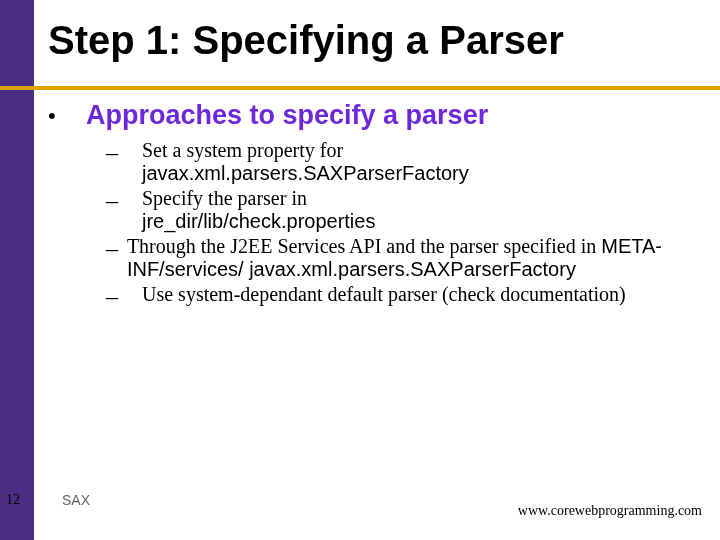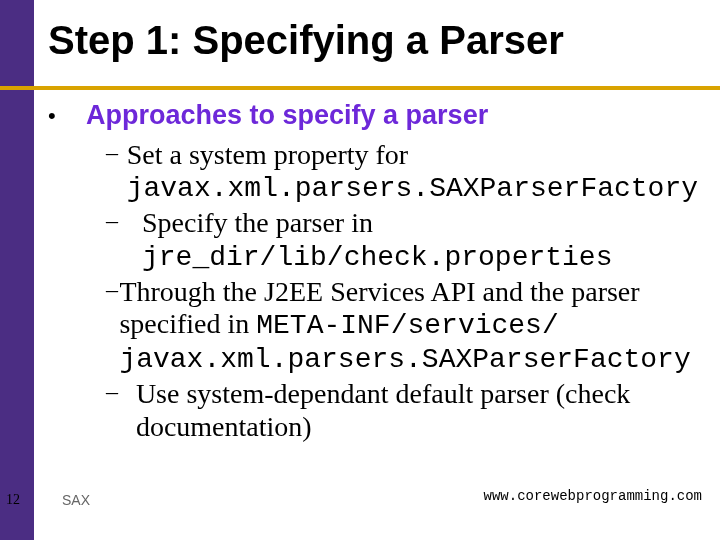--- a/index.html
+++ b/index.html
@@ -6,25 +6,25 @@
   .slide{position:relative;width:720px;height:520px;background:#fff}
   .sidebar{position:absolute;left:0;top:0;width:34px;height:540px;background:#4b2d83}
   .gold{position:absolute;left:0;top:86px;width:720px;height:4px;background:#d9a300}
   .title{position:absolute;left:48px;top:18px;font-family:Arial,Helvetica,sans-serif;font-weight:bold;font-size:40px;color:#000}
   .body{position:absolute;left:48px;top:100px;width:650px}
   .lvl1-row{display:flex;margin:0 0 8px 0}
   .lvl1-bullet{width:38px;font-size:22px;color:#000;padding-top:3px}
   .lvl1-text{font-family:Arial,Helvetica,sans-serif;font-weight:bold;font-size:27px;color:#6d28d9}
   .lvl2-row{display:flex;margin:0 0 2px 58px}
   .lvl2-bullet{width:36px;font-family:'Times New Roman',serif;font-size:24px;color:#000}
-  .lvl2-text{font-family:'Times New Roman',Times,serif;font-size:28px;color:#000;line-height:1.15}
-  .mono{font-family:Liberation Mono, monospace}
+  .lvl2-text{font-family:'Times New Roman',Times,serif;font-size:20px;color:#000;line-height:1.15}
+  .mono{font-family:Liberation Sans, sans-serif}
   .footer-num{position:absolute;left:6px;bottom:12px;font-size:14px;color:#000;font-family:Liberation Serif, serif}
   .footer-left{position:absolute;left:62px;bottom:12px;font-size:14px;color:#666;font-family:Liberation Sans, sans-serif}
-  .footer-right{position:absolute;right:18px;bottom:16px;font-size:14px;color:#000;font-family:Liberation Mono, monospace}
+  .footer-right{position:absolute;right:18px;bottom:1px;font-size:14px;color:#000;font-family:Liberation Serif, serif}
 </style>
 </head>
 <body>
 
 <div class="slide">
   <div class="sidebar"></div>
   <div class="gold"></div>
 
   <div class="title">Step 1: Specifying a Parser</div>
 

